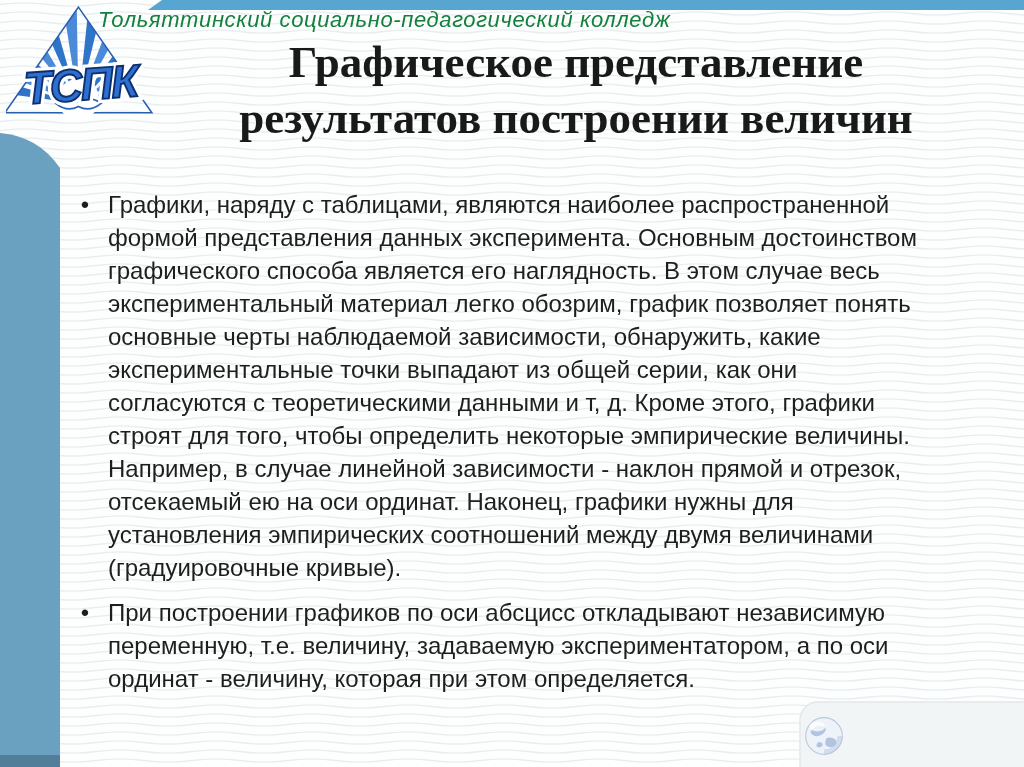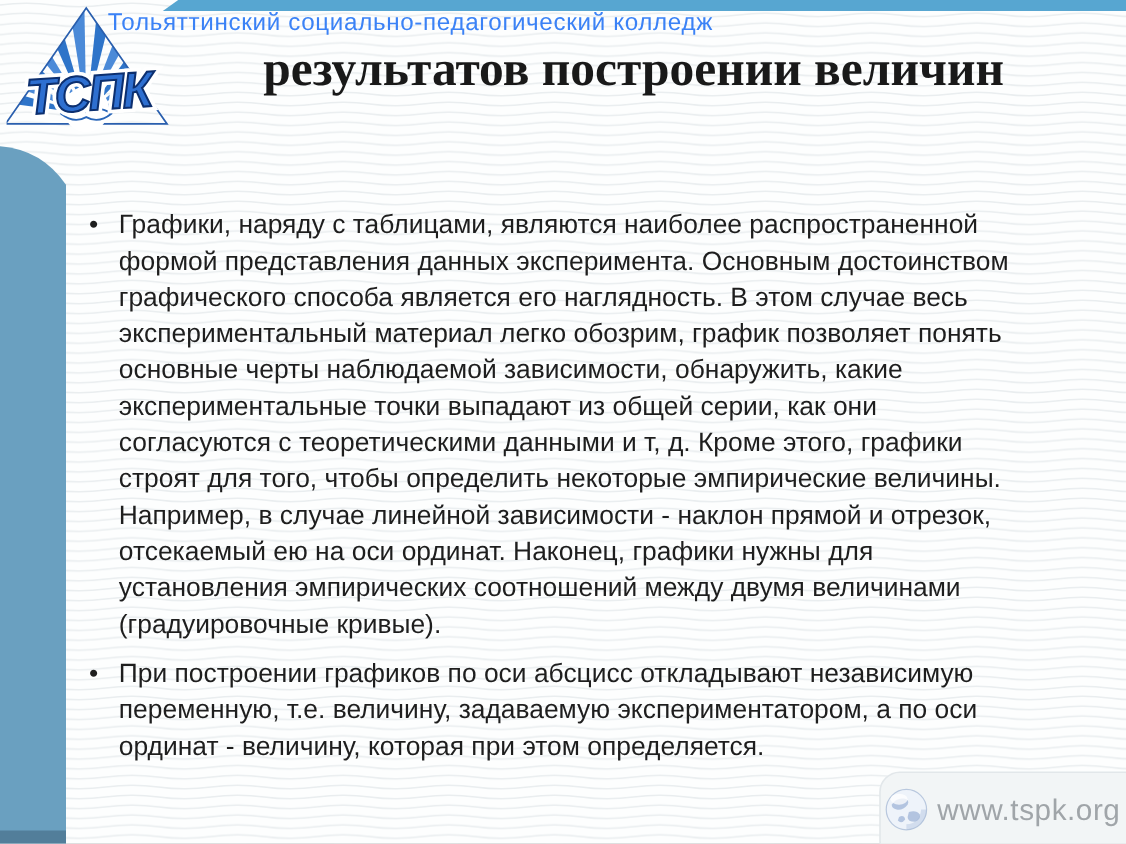--- a/index.html
+++ b/index.html
@@ -4,22 +4,22 @@
 <style>
   html,body { margin:0; padding:0; background:#888; }
   .slide {
     position:relative; width:1024px; height:767px; overflow:hidden;
     background:#fdfefe; font-family:"Liberation Sans", sans-serif;
   }
   .bg { position:absolute; left:0; top:0; z-index:0; }
 
   .college-name {
     position:absolute; left:98px; top:7px; z-index:2;
-    font-size:22px; letter-spacing:0.6px; color:#3b82f6;
-    font-weight:400; white-space:nowrap;
+    font-size:22px; letter-spacing:0.6px; color:#15803d;
+    font-weight:400; white-space:nowrap;font-style:italic;
   }
 
   .logo-svg { position:absolute; left:6px; top:3px; z-index:3; }
 
   .slide-title {
     position:absolute; left:140px; top:34px; width:872px; z-index:2;
     text-align:center; font-family:"Liberation Serif", serif;
     font-weight:700; font-size:45px; line-height:56px; color:#191919;
   }
   .slide-title span { display:block; }
@@ -80,20 +80,21 @@
       <path d="M70 96 L-40.5 64.3 L-44.6 80.6 Z" fill="#2e74c9"></path>
     </g>
     <path d="M70 3 L141 105 L-1 105 Z" fill="none" stroke="#2a5fae" stroke-width="1.5"></path>
     <circle cx="70" cy="92" r="20" fill="#ffffff"></circle>
     <path d="M48 96 Q59 88 70 95 Q81 88 92 96 Q81 105 70 99 Q59 105 48 96 Z" fill="#ffffff" stroke="#2a66b8" stroke-width="1.6"></path>
     <text x="72" y="93" text-anchor="middle" font-family="Liberation Sans, sans-serif" font-size="44" font-weight="bold" font-style="italic" letter-spacing="-2" transform="rotate(-4 72 80)" fill="#ffffff" stroke="#ffffff" stroke-width="8">ТСПК</text>
     <text x="72" y="93" text-anchor="middle" font-family="Liberation Sans, sans-serif" font-size="44" font-weight="bold" font-style="italic" letter-spacing="-2" transform="rotate(-4 72 80)" fill="#2e6fd0" stroke="#0c2f6f" stroke-width="1.8">ТСПК</text>
   </svg>
 
   <div class="slide-title">
+    <span>Графическое представление</span>
     <span>результатов построении величин</span>
   </div>
 
   <div class="body-text">
     <div class="bullet-row">
       <span class="marker">•</span>
       <div class="btext">Графики, наряду с таблицами, являются наиболее распространенной
 формой представления данных эксперимента. Основным достоинством
 графического способа является его наглядность. В этом случае весь
 экспериментальный материал легко обозрим, график позволяет понять
@@ -116,16 +117,15 @@
 
   <div class="footer">
     <svg width="40" height="40" viewBox="0 0 36 36">
       <circle cx="18" cy="18" r="16.5" fill="#eef3fa" stroke="#b9c8de" stroke-width="1"></circle>
       <path d="M6 14 Q10 8 16 9 Q21 10 19 14 Q15 19 10 18 Q6 17 6 14 Z" fill="#b3c4e0"></path>
       <path d="M20 20 Q26 18 29 22 Q30 26 25 28 Q19 28 19 24 Z" fill="#b3c4e0"></path>
       <path d="M12 24 Q16 22 17 26 Q14 30 11 27 Z" fill="#b3c4e0"></path>
       <path d="M18 34.5 A16.5 16.5 0 0 0 34.5 18 L30 18 A12 12 0 0 1 18 30 Z" fill="#9db4d6" opacity="0.35"></path>
       <ellipse cx="12" cy="9.5" rx="7" ry="4.5" fill="#ffffff" opacity="0.75"></ellipse>
     </svg>
-    <span class="footer-url">www.tspk.org</span>
   </div>
 
 </div>
 
 </body></html>

